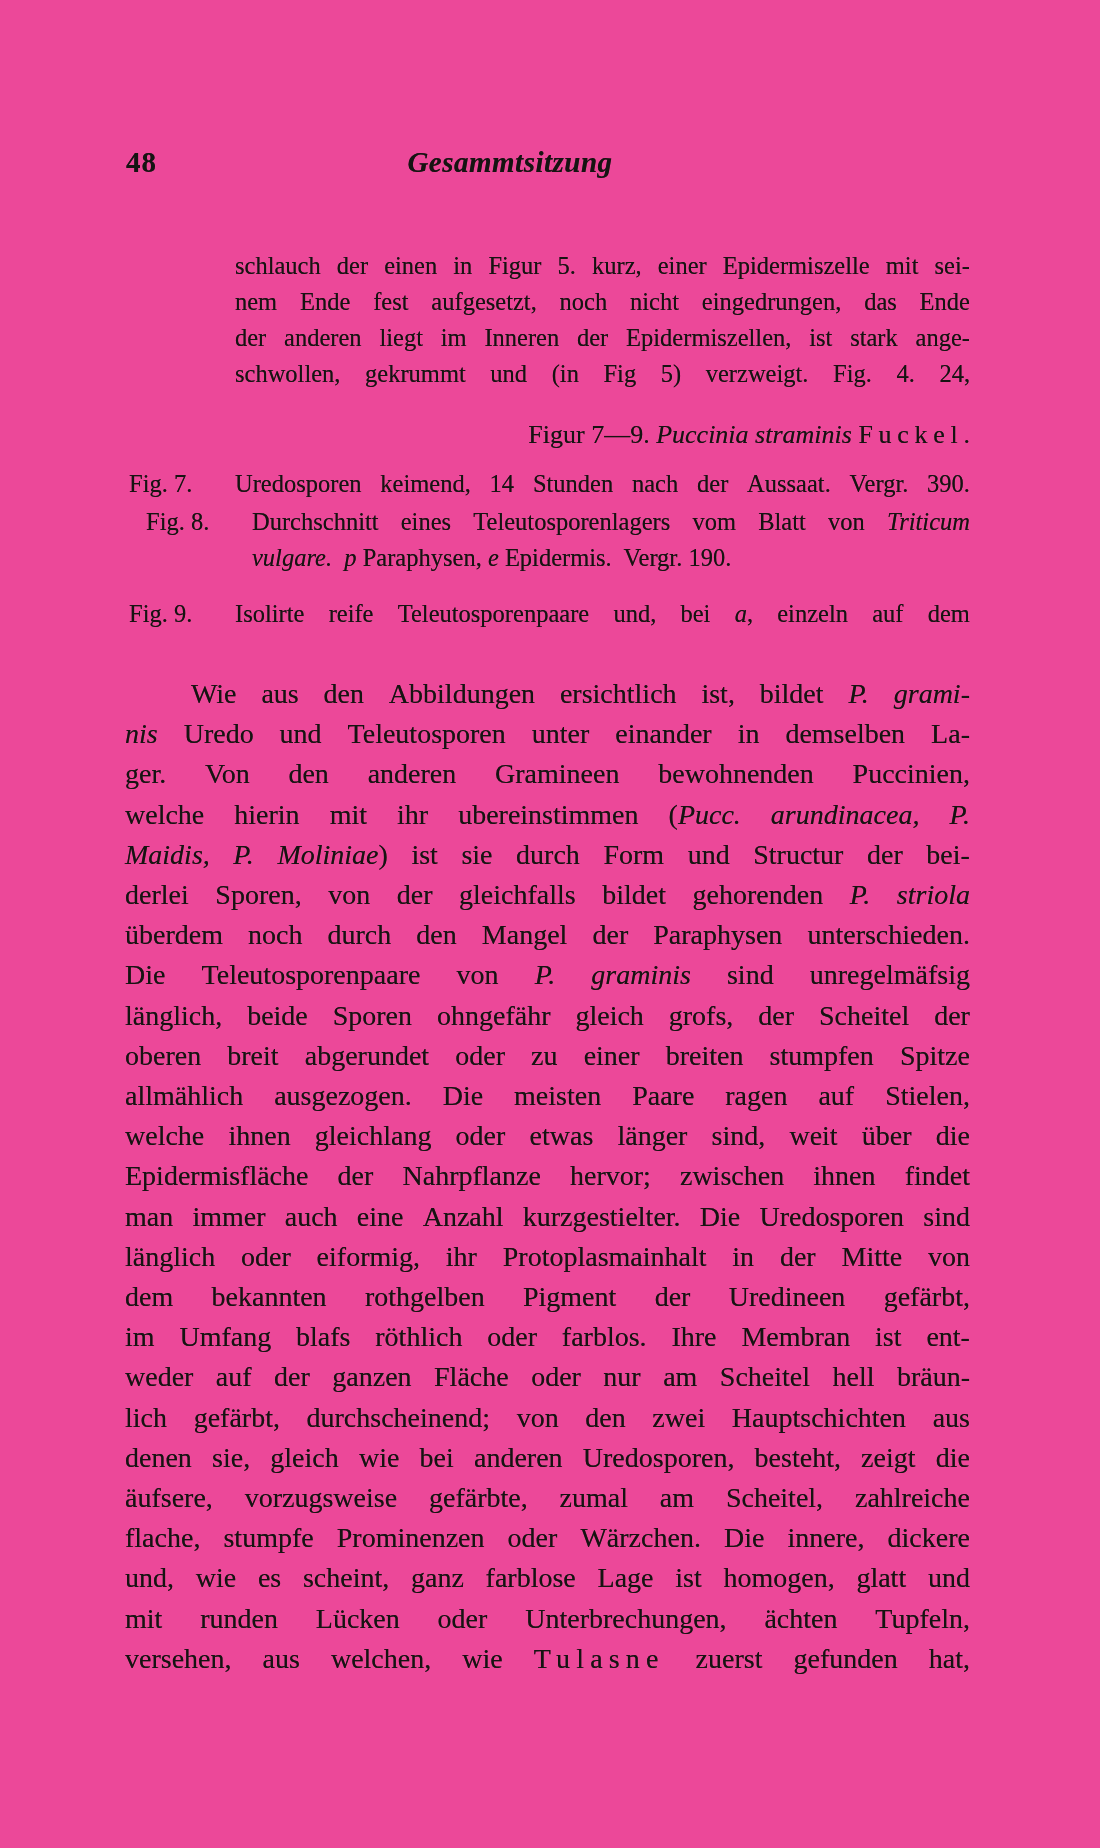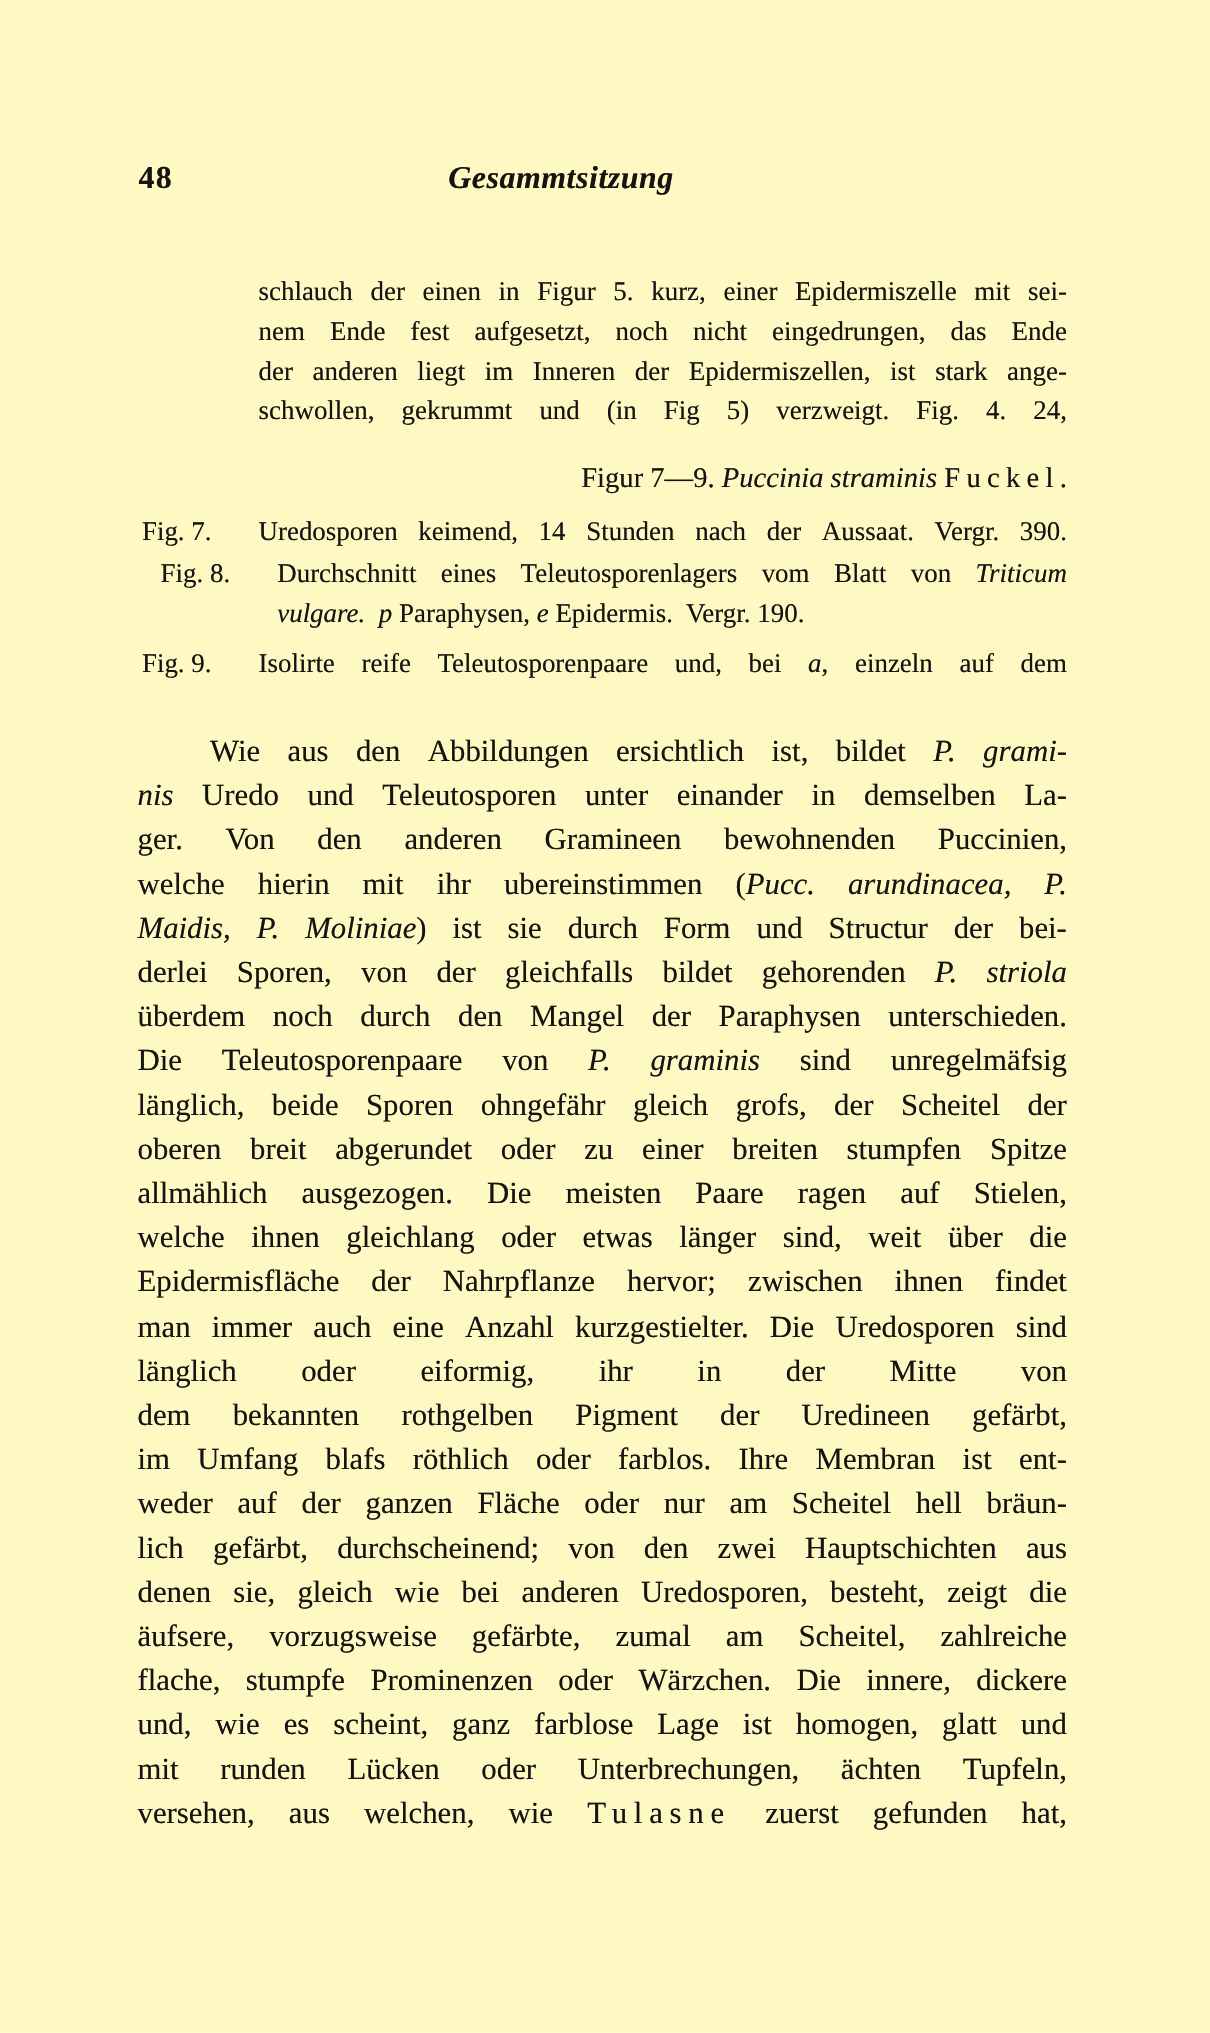--- a/index.html
+++ b/index.html
@@ -5,21 +5,21 @@
   html,body{margin:0;padding:0;}
   body{
     width:1100px;height:1848px;
     background:#ffffff;
     font-family:"Liberation Serif","DejaVu Serif",serif;
     color:#161412;
     position:relative;
     overflow:hidden;
     text-shadow:0 0 .45px rgba(20,18,16,.6);
   }
-  .page{position:absolute;inset:0;background:#fef9c3;font-family:Liberation Serif, serif;}
+  .page{position:absolute;inset:0;background:#ec4899;font-family:Liberation Serif, serif;}
   
   .running-head{position:absolute;top:146px;left:0;width:1100px;height:40px;}
   .pagenum{position:absolute;left:126px;top:0;font-size:29px;font-weight:bold;letter-spacing:1px;}
   .headtitle{
     position:absolute;left:0;right:80px;top:0;text-align:center;
     font-size:29px;font-style:italic;font-weight:bold;letter-spacing:.5px;
   }
   
   .column{position:absolute;left:125px;top:232px;width:845px;}
   .block{position:relative;}
@@ -34,21 +34,21 @@
   .cap{padding-left:110px;}
   .cap .lbl{
     position:absolute;left:4px;top:0;
     font-size:24.5px;line-height:36px;white-space:pre;
   }
   .b-intro{margin-top:16px;}
   .b-fig6{margin-top:12px;}
   .b-heading{margin-top:24px;text-align:right;font-size:26px;line-height:38px;}
   .b-fig7{margin-top:12px;}
   .b-fig8{margin-top:2px;margin-left:17px;}
-  .b-fig9{margin-top:10px;}
+  .b-fig9{margin-top:20px;}
   .b-body{margin-top:42px;}
   .b-body .line{line-height:40.2px;font-size:28px;}
   .line.ind{padding-left:66px;}
 </style>
 </head>
 <body>
 
 <div class="page">
   <div class="running-head">
     <div class="pagenum">48</div>
@@ -294,20 +294,21 @@
           <span class="w"><span>kurzgestielter.</span></span>
           <span class="w"><span>Die</span></span>
           <span class="w"><span>Uredosporen</span></span>
           <span class="w"><span>sind</span></span>
         </div>
         <div class="line just">
           <span class="w"><span>länglich</span></span>
           <span class="w"><span>oder</span></span>
           <span class="w"><span>eiformig,</span></span>
           <span class="w"><span>ihr</span></span>
+          <span class="w"><span>Protoplasmainhalt</span></span>
           <span class="w"><span>in</span></span>
           <span class="w"><span>der</span></span>
           <span class="w"><span>Mitte</span></span>
           <span class="w"><span>von</span></span>
         </div>
         <div class="line just">
           <span class="w"><span>dem</span></span>
           <span class="w"><span>bekannten</span></span>
           <span class="w"><span>rothgelben</span></span>
           <span class="w"><span>Pigment</span></span>

